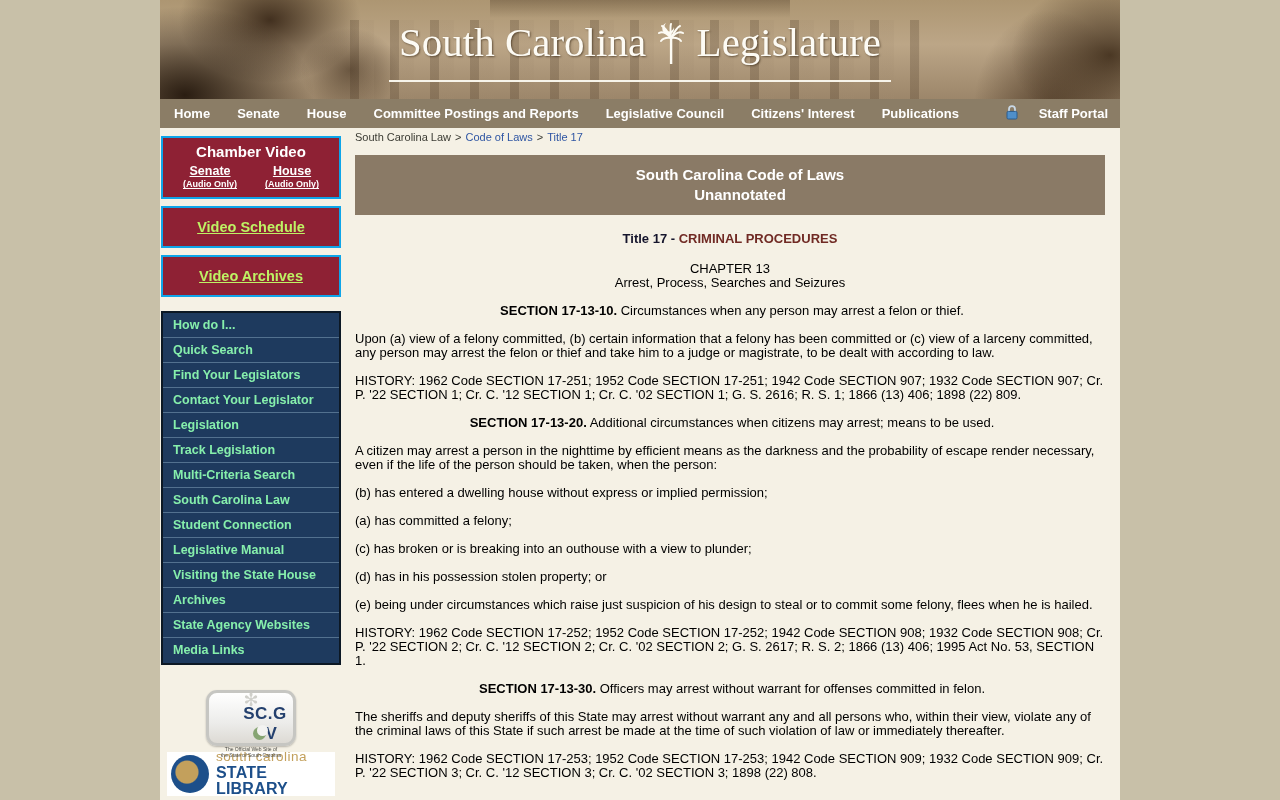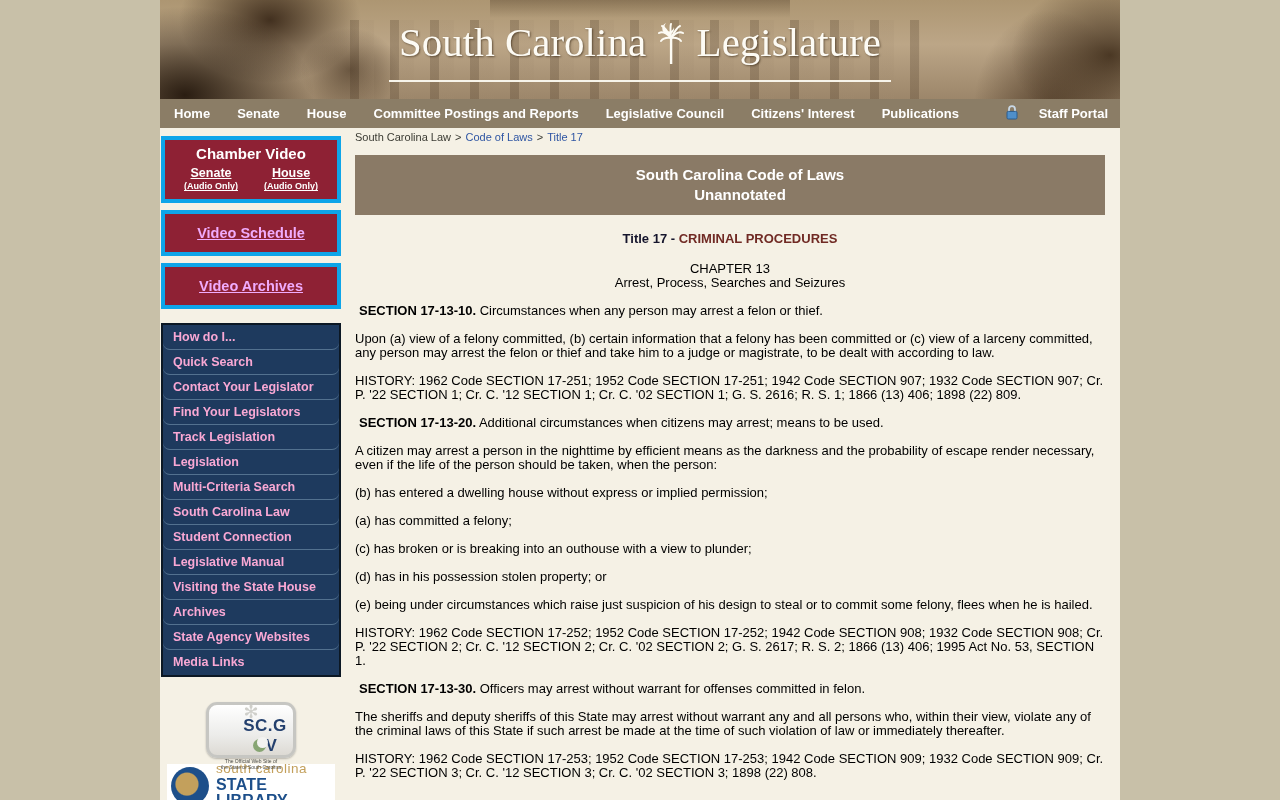--- a/index.html
+++ b/index.html
@@ -55,42 +55,42 @@
   .content {
     background: var(--content-bg, #f5f1e5);
     height: 672px; overflow: hidden;
     display: flex; align-items: flex-start;
   }
   .leftcol { width: 180px; margin-left: 1px; flex: none; }
   .maincol { width: 750px; margin-left: 14px; flex: none; font-size: 13px; color: #000; }
 
   
   .mbox {
-    background: var(--maroon, #8e2134); border: 4px solid #0ea5e9;
+    background: var(--maroon, #8e2134); border: 2px solid #0ea5e9;
     color: #fff; text-align: center; margin-top: 7px;
   }
   .mbox:first-child { margin-top: 8px; }
   .cv-title { font-size: 15px; font-weight: bold; padding-top: 5px; }
   .cv-links { display: flex; justify-content: space-around; padding: 4px 6px 7px 6px; }
-  .cv-link a, .mbox-link { color: #f0abfc; text-decoration: underline; cursor: pointer; }
+  .cv-link a, .mbox-link { color: #bef264; text-decoration: underline; cursor: pointer; }
   .cv-link { line-height: 1.15; }
   .cv-link .lbl { font-size: 12.5px; font-weight: bold; text-decoration: underline; cursor: pointer; display:block; }
   .cv-link .sub { font-size: 9px; font-weight: bold; text-decoration: underline; cursor: pointer; display:block; margin-top: 1px; }
   .mbox.single { padding: 11px 0; font-size: 14.5px; font-weight: bold; }
   .mbox.single .mbox-link { text-decoration: underline; }
 
   
   .navy-menu {
     margin-top: 14px; background: var(--navy, #1e3a5e);
     border: 2px solid #0c1824; list-style: none;
   }
   .navy-menu li {
-    color: #f9a8d4; font-size: 12.5px; font-weight: bold;
+    color: #86efac; font-size: 12.5px; font-weight: bold;
     padding: 5px 6px 5px 10px; border-bottom: 1px solid #53718f; cursor: pointer;
-    height: 25px; display: flex; align-items: center; border-radius: 7px;
+    height: 25px; display: flex; align-items: center;
   }
   .navy-menu li:last-child { border-bottom: none; }
 
   
   .scgov {
     width: 90px; height: 56px; margin: 25px auto 0 auto; position: relative;
     background: linear-gradient(180deg, #ffffff 0%, #ececea 60%, #dddad4 100%);
     border: 3px solid #c6c6c2; border-radius: 11px;
     box-shadow: 0 1px 2px rgba(0,0,0,.25);
     text-align: center; cursor: pointer;
@@ -128,21 +128,21 @@
     display: flex; flex-direction: column; justify-content: center; line-height: 20px; padding-left: 20px;
   }
 
   .title-line { text-align: center; font-weight: bold; font-size: 13px; margin-top: 16px; }
   .title-line .t-prefix { color: #15152c; }
   .title-line .t-name { color: var(--title-red, #702a24); }
 
   .chapter-block { text-align: center; font-size: 13px; margin-top: 16px; line-height: 14px; }
 
   .sections p { margin: 14px 0; line-height: 14px; }
-  .sec-head { text-indent: 4px; }
+  .sec-head { text-indent: 4px; text-align: center; }
   .sec-head .b { font-weight: bold; }
 </style>
 </head>
 <body>
 
 <div class="page">
 
   <div class="hero">
     <div class="pediment"></div>
     <div class="columns"></div>
@@ -208,24 +208,24 @@
         <span class="mbox-link">Video Schedule</span>
       </div>
 
       <div class="mbox single">
         <span class="mbox-link">Video Archives</span>
       </div>
 
       <ul class="navy-menu">
           <li>How do I...</li>
           <li>Quick Search</li>
+          <li>Find Your Legislators</li>
           <li>Contact Your Legislator</li>
-          <li>Find Your Legislators</li>
+          <li>Legislation</li>
           <li>Track Legislation</li>
-          <li>Legislation</li>
           <li>Multi-Criteria Search</li>
           <li>South Carolina Law</li>
           <li>Student Connection</li>
           <li>Legislative Manual</li>
           <li>Visiting the State House</li>
           <li>Archives</li>
           <li>State Agency Websites</li>
           <li>Media Links</li>
         </ul>
 

